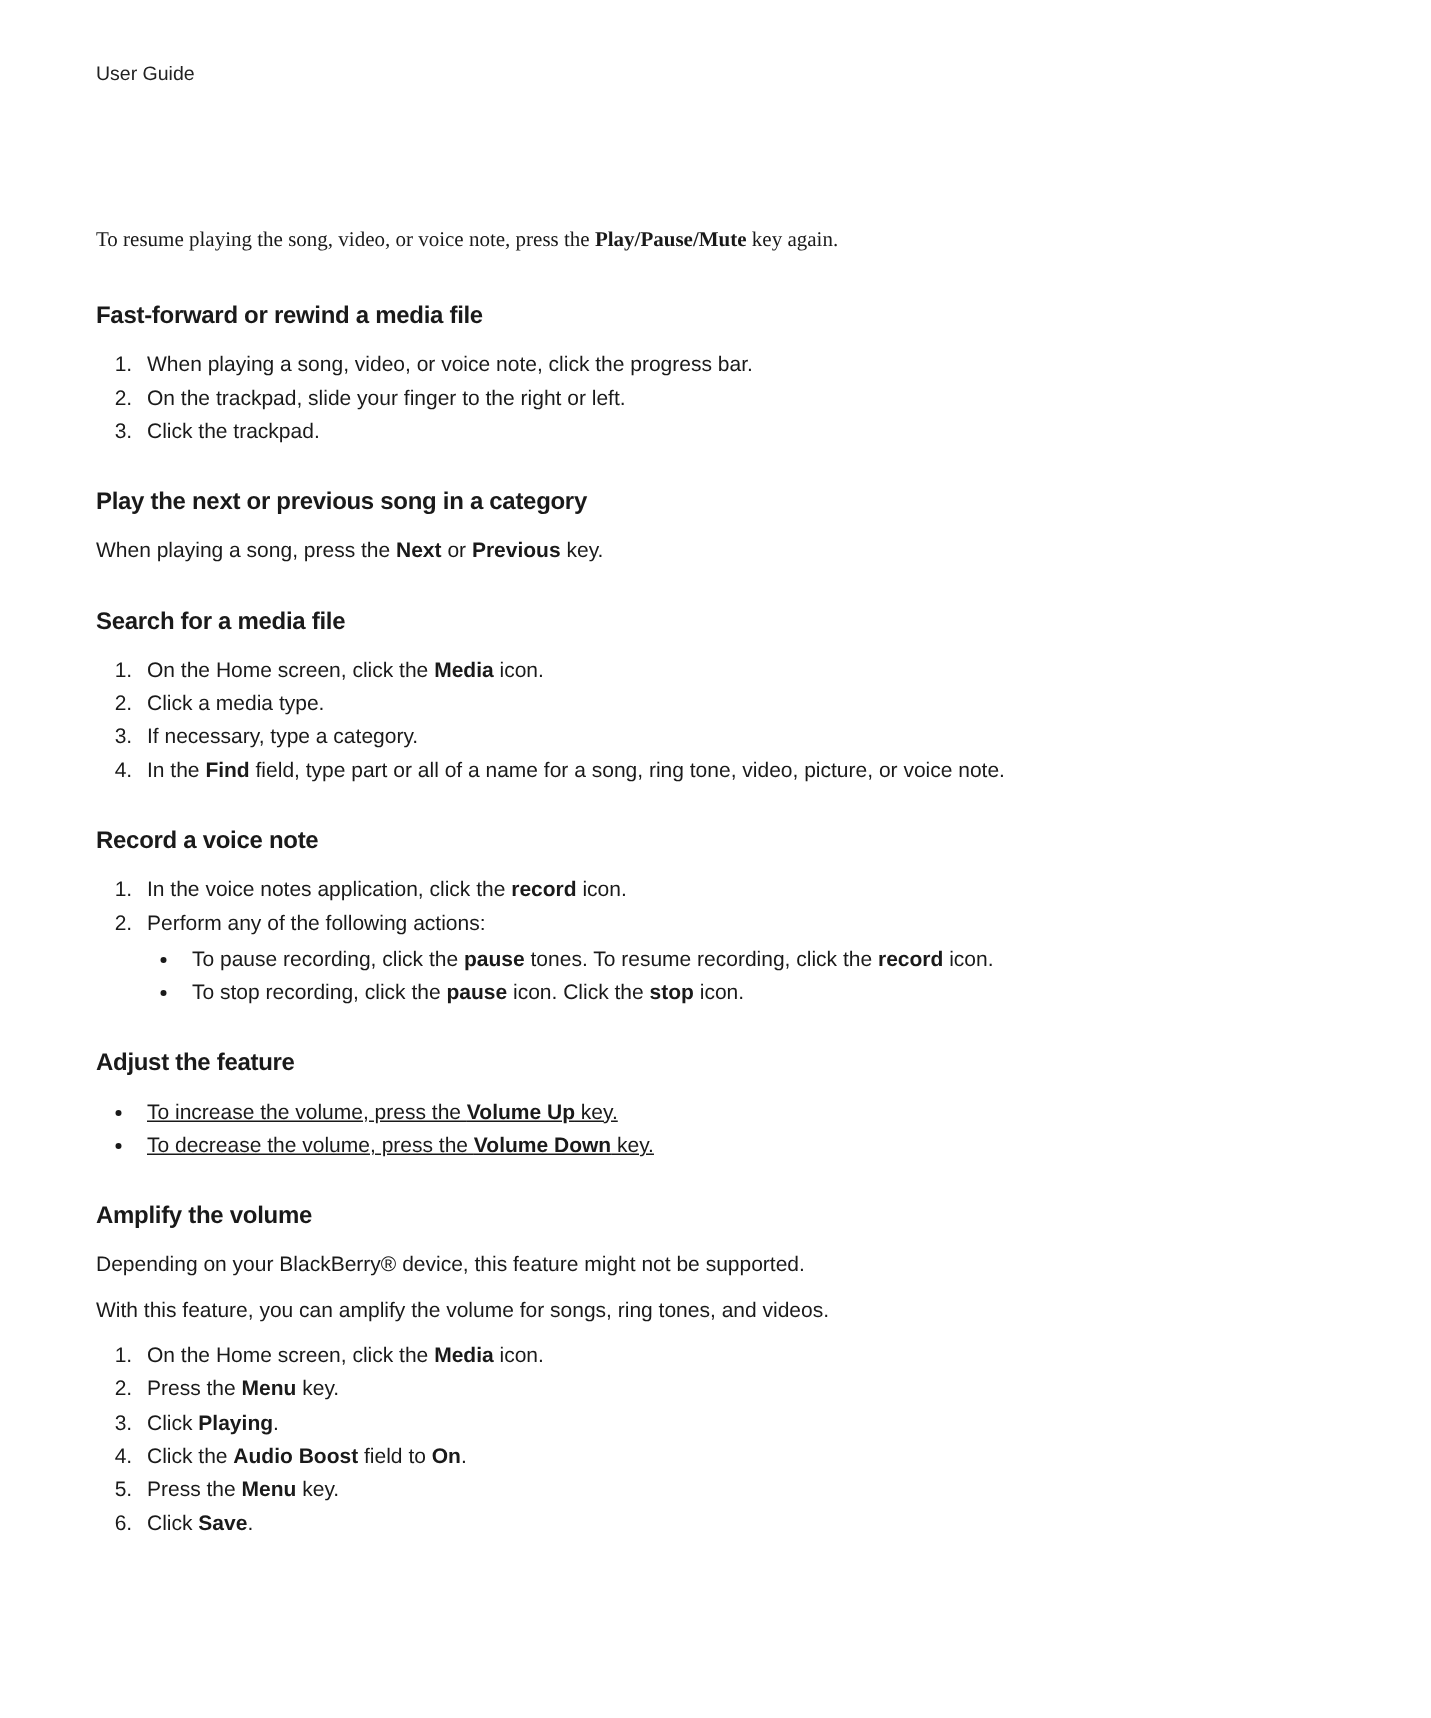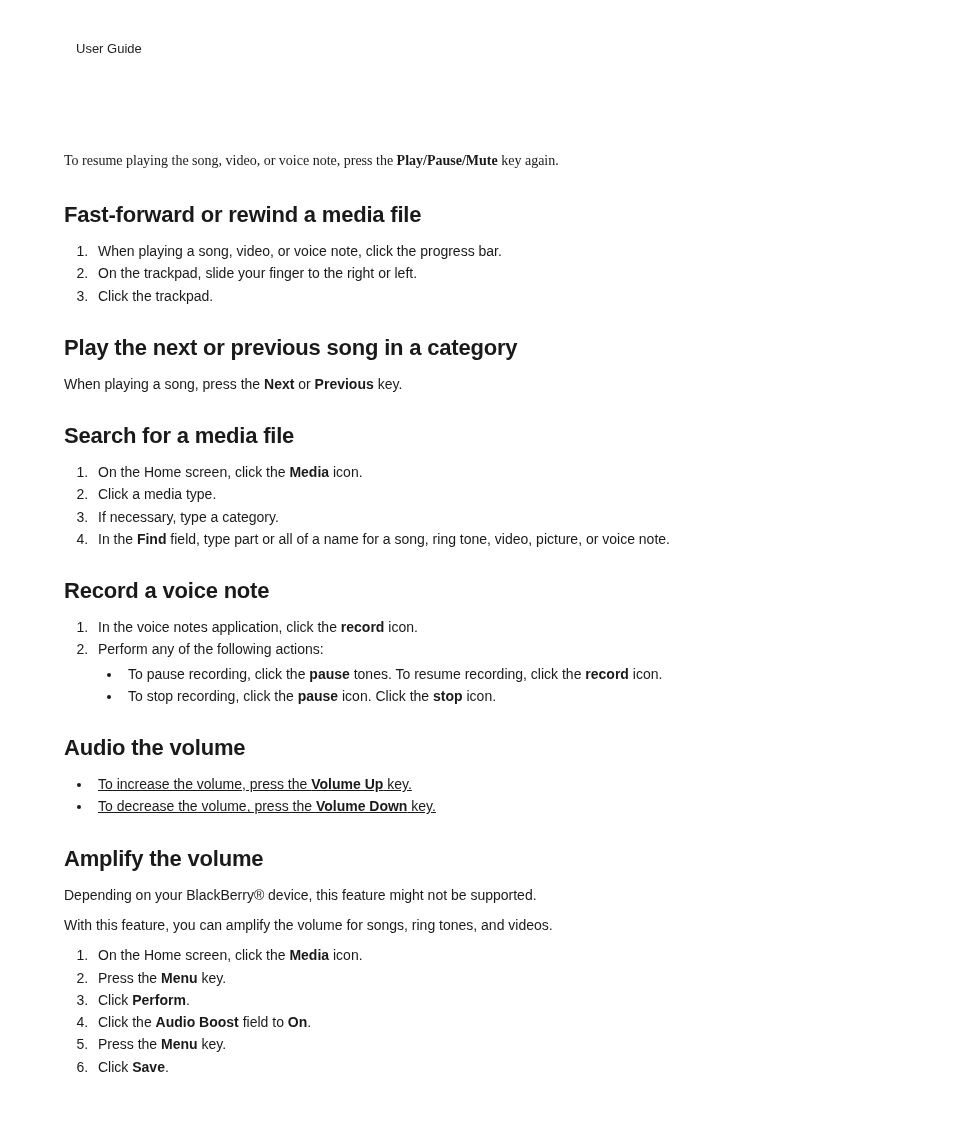--- a/index.html
+++ b/index.html
@@ -11,28 +11,27 @@
     box-sizing: border-box;
     line-height: 1.45;
     font-size: 14px;
   }
   .header-row {
     display: flex;
     justify-content: space-between;
     font-size: 13px;
     color: #222;
     margin-bottom: 92px;
-    margin-left: 12px;
   }
   .intro-line {
     margin: 0 0 28px 0;
     font-family: Liberation Serif, serif;
   }
   h2 {
-    font-size: 22px;
+    font-size: 16px;
     font-weight: 700;
     margin: 26px 0 10px 0;
     letter-spacing: -0.2px;
   }
   ol {
     margin: 0 0 14px 0;
     padding-left: 28px;
   }
   ol li {
     padding-left: 6px;
@@ -97,29 +96,29 @@
 <ol>
   <li><span>In the voice notes application, click the </span><b>record</b><span> icon.</span></li>
   <li><span>Perform any of the following actions:</span>
     <ul class="sub">
       <li><span>To pause recording, click the </span><b>pause</b><span> tones. To resume recording, click the </span><b>record</b><span> icon.</span></li>
       <li><span>To stop recording, click the </span><b>pause</b><span> icon. Click the </span><b>stop</b><span> icon.</span></li>
     </ul>
   </li>
 </ol>
 
-<h2>Audio the volume</h2>
+<h2>Adjust the feature</h2>
 <ul class="dot">
   <li><span>To increase the volume, press the </span><b>Volume Up</b><span> key.</span></li>
   <li><span>To decrease the volume, press the </span><b>Volume Down</b><span> key.</span></li>
 </ul>
 
 <h2>Amplify the volume</h2>
 <p class="body">Depending on your BlackBerry® device, this feature might not be supported.</p>
 <p class="body">With this feature, you can amplify the volume for songs, ring tones, and videos.</p>
 <ol>
   <li><span>On the Home screen, click the </span><b>Media</b><span> icon.</span></li>
   <li><span>Press the </span><b>Menu</b><span> key.</span></li>
-  <li><span>Click </span><b>Perform</b><span>.</span></li>
+  <li><span>Click </span><b>Playing</b><span>.</span></li>
   <li><span>Click the </span><b>Audio Boost</b><span> field to </span><b>On</b><span>.</span></li>
   <li><span>Press the </span><b>Menu</b><span> key.</span></li>
   <li><span>Click </span><b>Save</b><span>.</span></li>
 </ol>
 
 </body></html>

